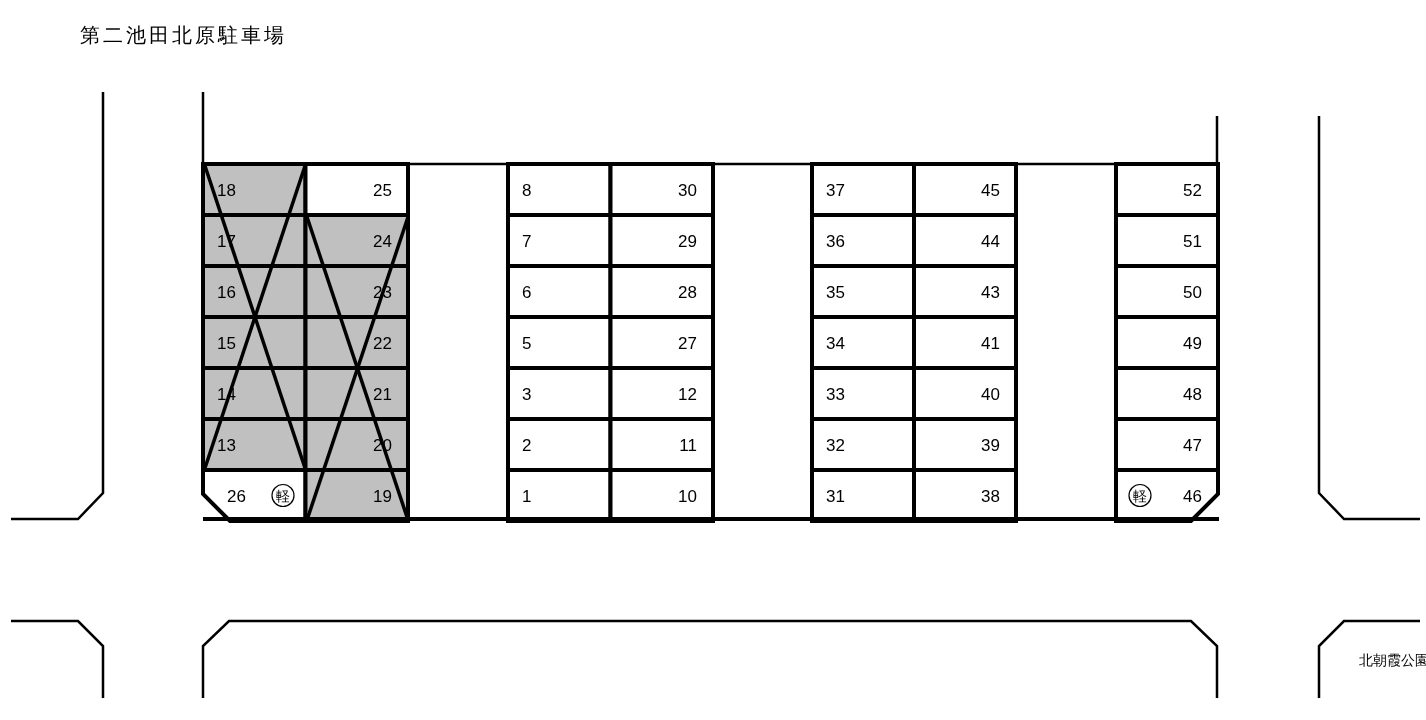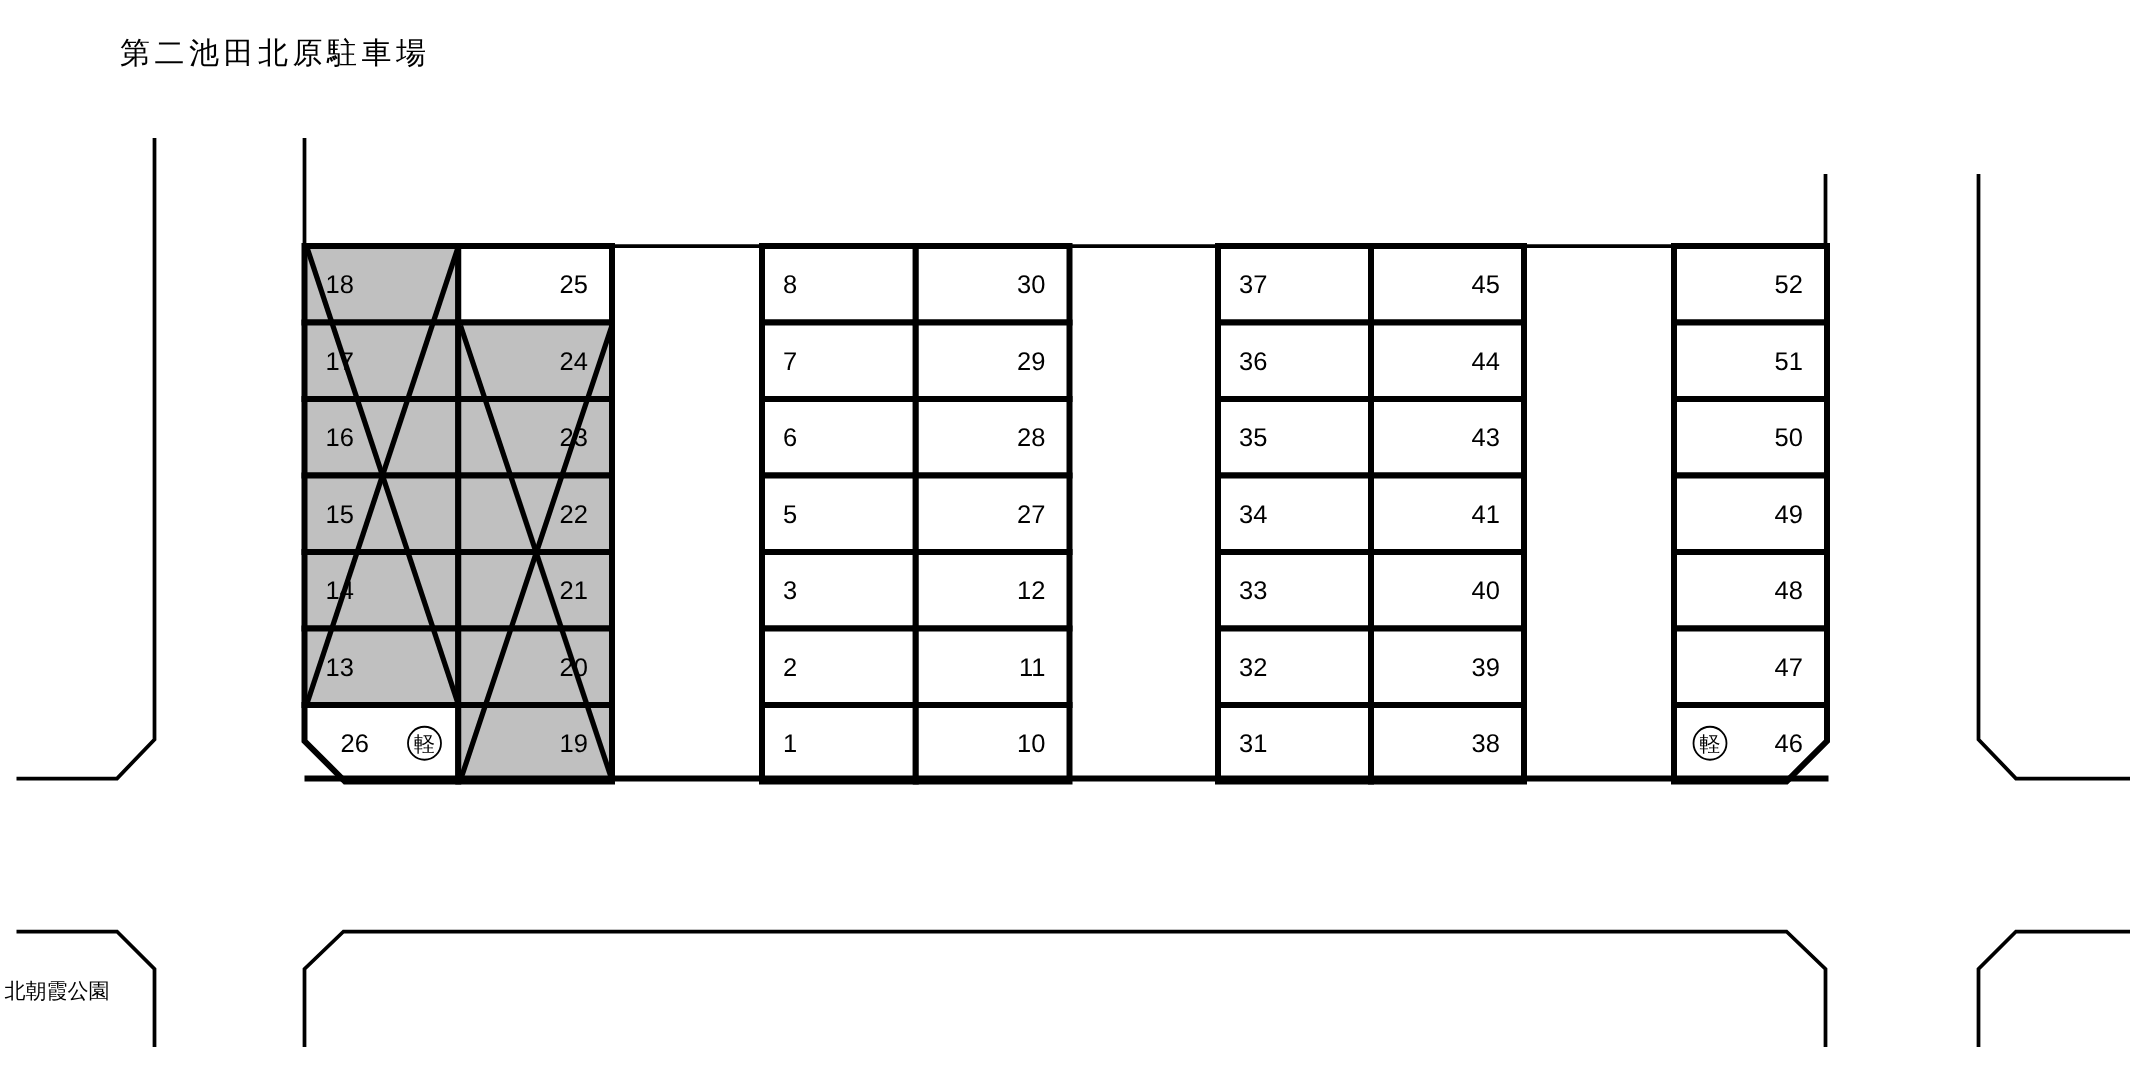--- a/index.html
+++ b/index.html
@@ -4,21 +4,21 @@
 <style>
   html, body { margin: 0; padding: 0; background: #ffffff; }
   body { width: 1426px; height: 720px; position: relative; overflow: hidden;
          font-family: "DejaVu Sans", "Liberation Sans", sans-serif; color: #000; }
   .title { position: absolute; left: 36px; top: 22px; font-size: 20px; letter-spacing: 3px;
            font-family: "DejaVu Sans", sans-serif; font-weight: normal; margin-left: 44px; }
   svg#map { position: absolute; left: 0; top: 0; }
   .street { fill: none; stroke: #000; stroke-width: 2.5; }
   .cell { stroke: #000; stroke-width: 4; }
   .num { font-family: "Liberation Sans", "DejaVu Sans", sans-serif; font-size: 17px; fill: #000; }
-  .park-label { position: absolute; left: 0; top: 652px; width: 1426px; text-align: left;
+  .park-label { position: absolute; left: 0; top: 652px; width: 1426px; text-align: right;
                 font-size: 14px; }
   .park-label span { position: relative; left: 3px; }
 </style>
 </head>
 <body>
 
 <div class="title">第二池田北原駐車場</div>
 
 <svg id="map" width="1426" height="720" viewBox="0 0 1426 720" xmlns="http://www.w3.org/2000/svg">
   <g id="streets">

